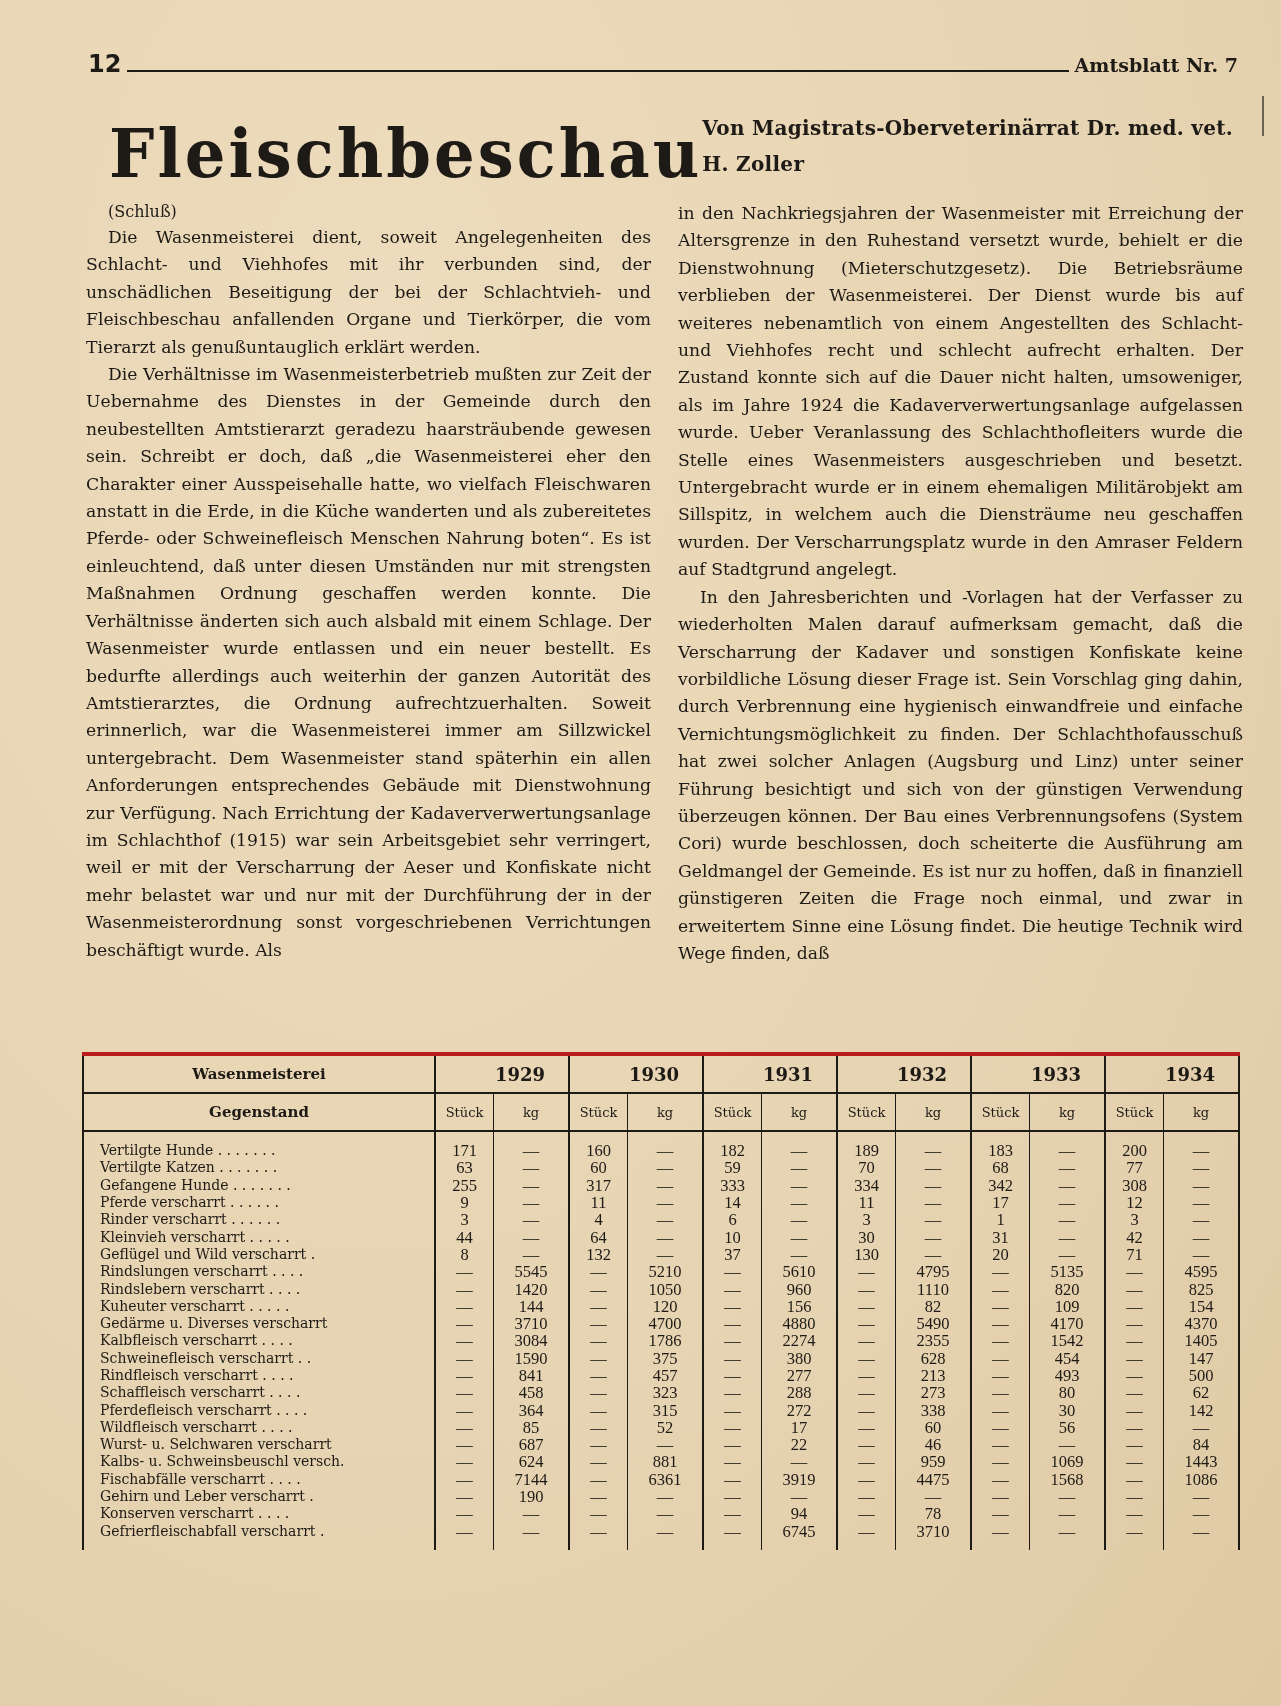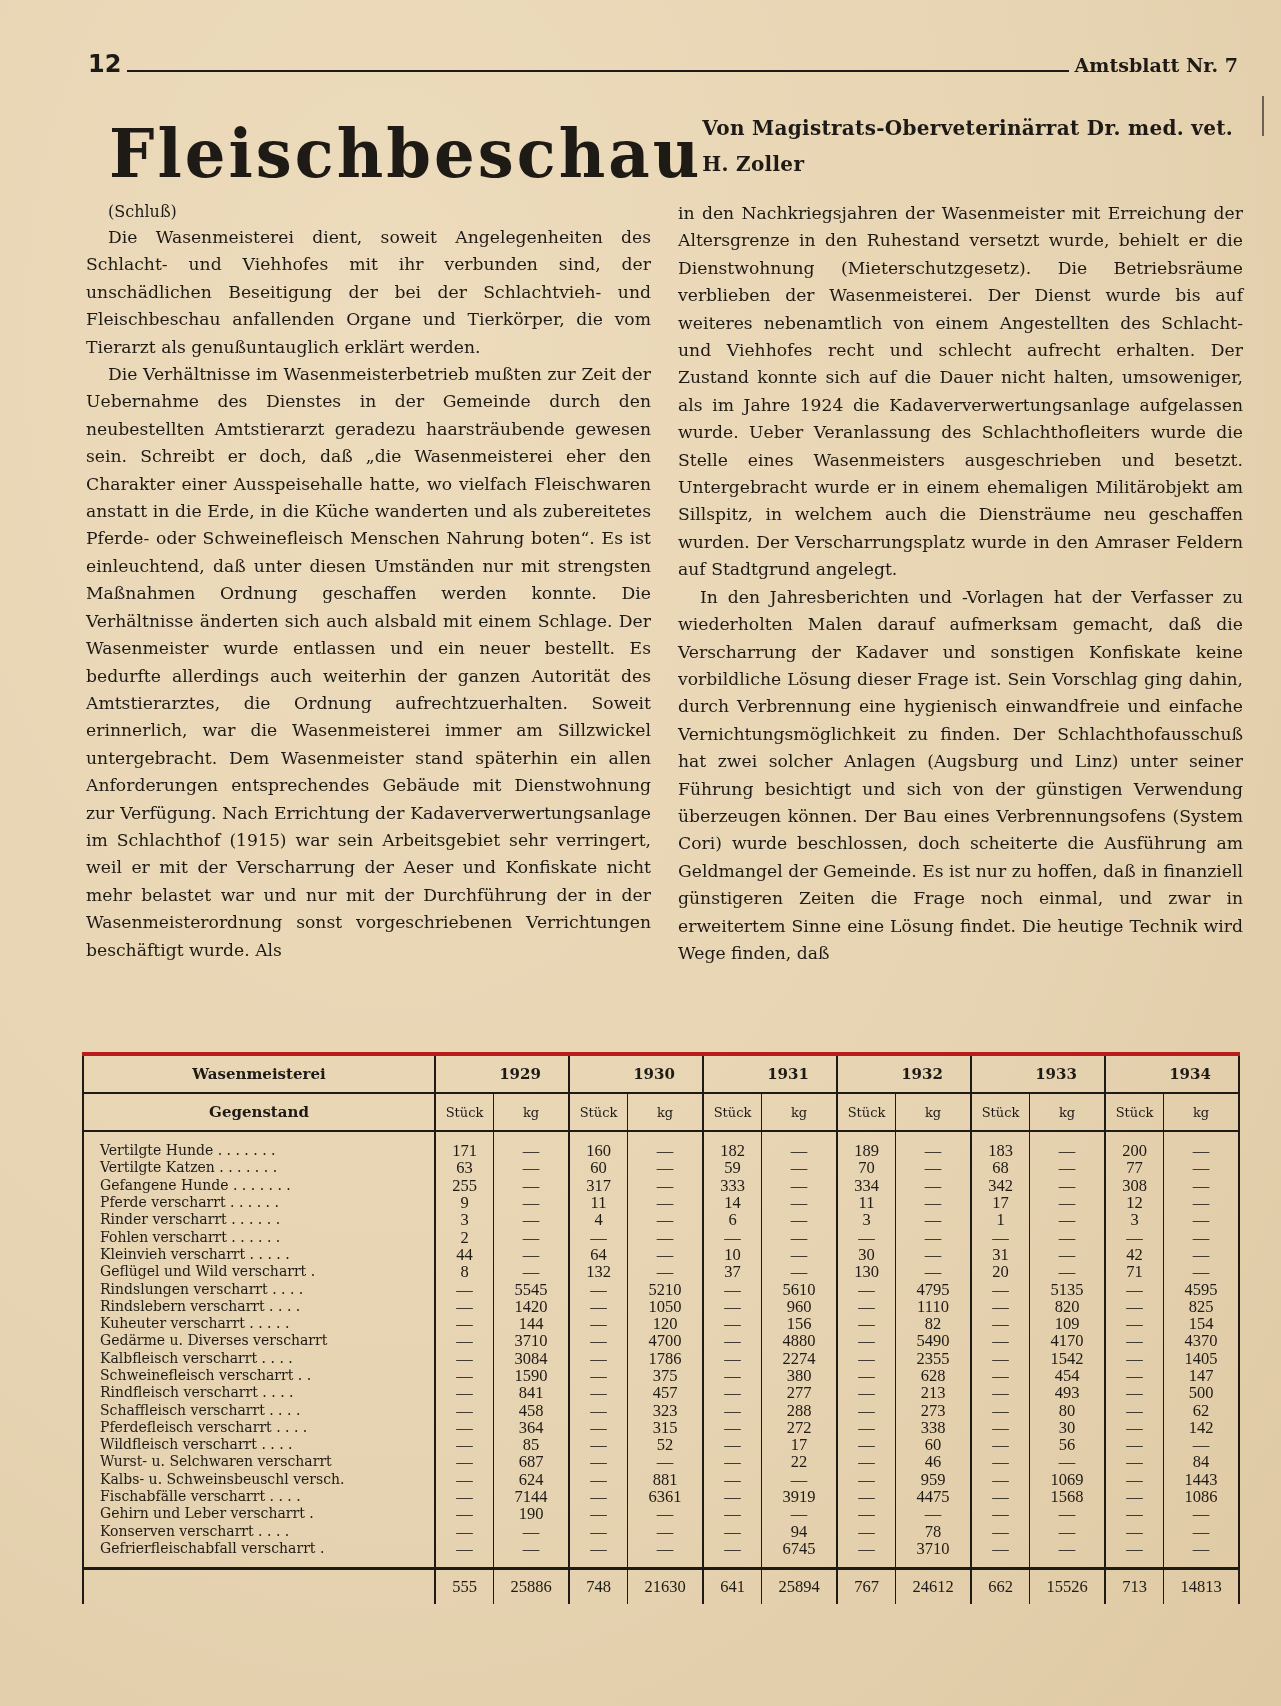--- a/index.html
+++ b/index.html
@@ -34,21 +34,21 @@
   .col p.no-indent { text-indent: 0; }
   .cont { font-size: 16px; line-height: 24px; margin-left: 22px; display: block; }
   .table-wrap {
     position: absolute; left: 82px; top: 1052px; width: 1158px;
     border-top: 4px solid #b91c1c;
   }
   table { border-collapse: collapse; width: 100%; font-size: 14.6px; }
   table.t { border-left: 2px solid #1e1a15; border-right: 2px solid #1e1a15; }
   th, td { padding: 0; }
   th { font-weight: bold; height: 36px; border-bottom: 2px solid #1e1a15; }
-  th.year { border-left: 2px solid #1e1a15; font-size: 15px; padding-left: 36px; }
+  th.year { border-left: 2px solid #1e1a15; font-size: 18px; padding-left: 36px; }
   th.sub { font-size: 13px; font-weight: normal; height: 34px; }
   th.sub.stk { border-left: 2px solid #1e1a15; }
   th.sub.kg { border-left: 1px solid #1e1a15; }
   th.label { font-size: 15px; text-align: center; }
   td.lbl { text-align: left; padding-left: 16px; font-family: "DejaVu Serif", serif; font-size: 14px; white-space: nowrap; overflow: hidden; }
   td.num { text-align: center; font-family: "Liberation Serif", serif; font-size: 16.5px; }
   td.stk { border-left: 2px solid #1e1a15; width: 57px; }
   td.kgc { border-left: 1px solid #1e1a15; width: 74px; }
   tr.body td { height: 17.3px; line-height: 17px; }
   tr.spacer td { height: 10px; }
@@ -196,35 +196,20 @@
           <td class="num stk">6</td>
           <td class="num kgc">—</td>
           <td class="num stk">3</td>
           <td class="num kgc">—</td>
           <td class="num stk">1</td>
           <td class="num kgc">—</td>
           <td class="num stk">3</td>
           <td class="num kgc">—</td>
         </tr>
         <tr class="body">
-          <td class="lbl">Fohlen verscharrt . . . . . .</td>
-          <td class="num stk">2</td>
-          <td class="num kgc">—</td>
-          <td class="num stk">—</td>
-          <td class="num kgc">—</td>
-          <td class="num stk">—</td>
-          <td class="num kgc">—</td>
-          <td class="num stk">—</td>
-          <td class="num kgc">—</td>
-          <td class="num stk">—</td>
-          <td class="num kgc">—</td>
-          <td class="num stk">—</td>
-          <td class="num kgc">—</td>
-        </tr>
-        <tr class="body">
           <td class="lbl">Kleinvieh verscharrt . . . . .</td>
           <td class="num stk">44</td>
           <td class="num kgc">—</td>
           <td class="num stk">64</td>
           <td class="num kgc">—</td>
           <td class="num stk">10</td>
           <td class="num kgc">—</td>
           <td class="num stk">30</td>
           <td class="num kgc">—</td>
           <td class="num stk">31</td>
@@ -494,31 +479,16 @@
           <td class="stk"></td>
           <td class="kgc"></td>
           <td class="stk"></td>
           <td class="kgc"></td>
           <td class="stk"></td>
           <td class="kgc"></td>
           <td class="stk"></td>
           <td class="kgc"></td>
           <td class="stk"></td>
           <td class="kgc"></td>
-        </tr>
-        <tr class="total">
-          <td></td>
-          <td class="num stk">555</td>
-          <td class="num kgc">25886</td>
-          <td class="num stk">748</td>
-          <td class="num kgc">21630</td>
-          <td class="num stk">641</td>
-          <td class="num kgc">25894</td>
-          <td class="num stk">767</td>
-          <td class="num kgc">24612</td>
-          <td class="num stk">662</td>
-          <td class="num kgc">15526</td>
-          <td class="num stk">713</td>
-          <td class="num kgc">14813</td>
         </tr>
       </tbody>
   </table>
 </div>
 
 </body></html>

